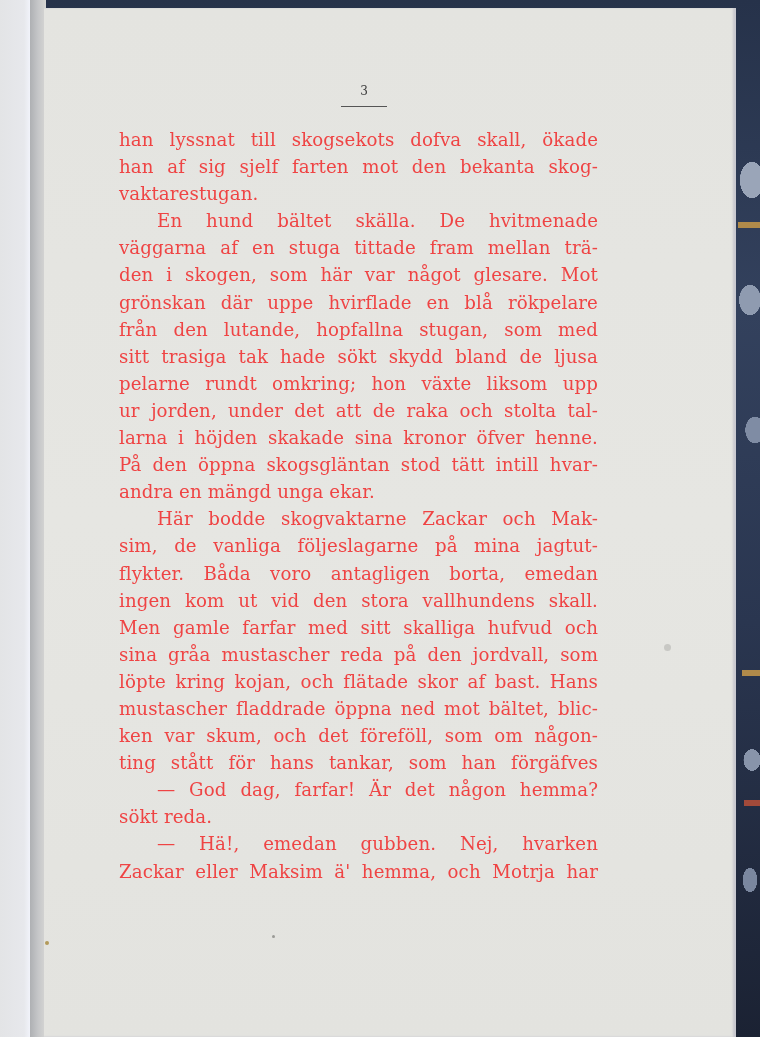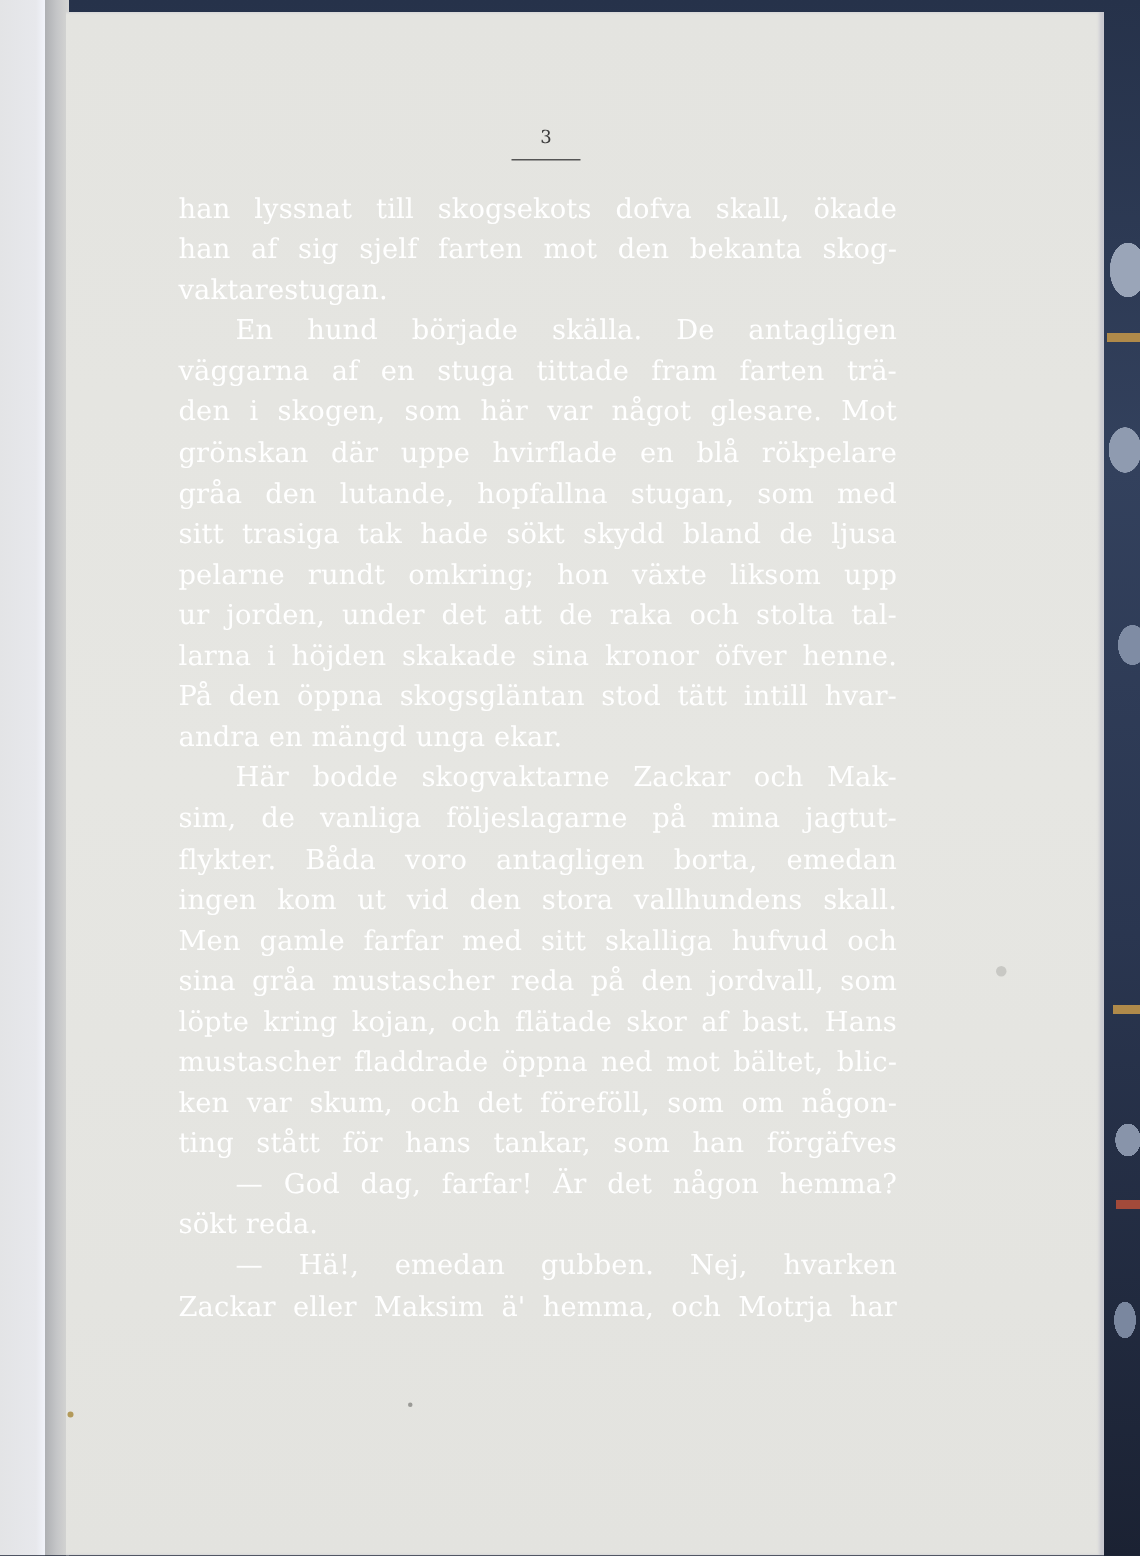--- a/index.html
+++ b/index.html
@@ -41,21 +41,21 @@
     position: absolute; left: 340px; top: 84px; width: 48px; text-align: center;
     font-size: 12px; color: #3a3a3a;
   }
   .page-rule {
     position: absolute; left: 341px; top: 106px; width: 46px; height: 1px;
     background: #555;
   }
   .text-block {
     position: absolute; left: 119px; top: 126px; width: 479px;
     font-family: "DejaVu Serif", serif;
-    font-size: 18.2px; line-height: 27.1px; color: #ffffff;
+    font-size: 18.2px; line-height: 27.1px; color: #ef4444;
     letter-spacing: 0.1px;
   }
   .line {
     display: block; white-space: nowrap;
     text-align: justify; text-align-last: justify;
   }
   .line.last { text-align-last: left; }
   .line.indent { padding-left: 38px; }
   .speck { position: absolute; border-radius: 50%; }
 </style>
@@ -72,25 +72,25 @@
 
 <div class="page"></div>
 
 <div class="page-number">3</div>
 <div class="page-rule"></div>
 
 <div class="text-block" id="text-block">
     <span class="line">han lyssnat till skogsekots dofva skall, ökade</span>
     <span class="line">han af sig sjelf farten mot den bekanta skog-</span>
     <span class="line last">vaktarestugan.</span>
-    <span class="line indent">En hund började skälla. De antagligen</span>
-    <span class="line">väggarna af en stuga tittade fram farten trä-</span>
+    <span class="line indent">En hund bältet skälla. De hvitmenade</span>
+    <span class="line">väggarna af en stuga tittade fram mellan trä-</span>
     <span class="line">den i skogen, som här var något glesare. Mot</span>
     <span class="line">grönskan där uppe hvirflade en blå rökpelare</span>
-    <span class="line">gråa den lutande, hopfallna stugan, som med</span>
+    <span class="line">från den lutande, hopfallna stugan, som med</span>
     <span class="line">sitt trasiga tak hade sökt skydd bland de ljusa</span>
     <span class="line">pelarne rundt omkring; hon växte liksom upp</span>
     <span class="line">ur jorden, under det att de raka och stolta tal-</span>
     <span class="line">larna i höjden skakade sina kronor öfver henne.</span>
     <span class="line">På den öppna skogsgläntan stod tätt intill hvar-</span>
     <span class="line last">andra en mängd unga ekar.</span>
     <span class="line indent">Här bodde skogvaktarne Zackar och Mak-</span>
     <span class="line">sim, de vanliga följeslagarne på mina jagtut-</span>
     <span class="line">flykter. Båda voro antagligen borta, emedan</span>
     <span class="line">ingen kom ut vid den stora vallhundens skall.</span>

